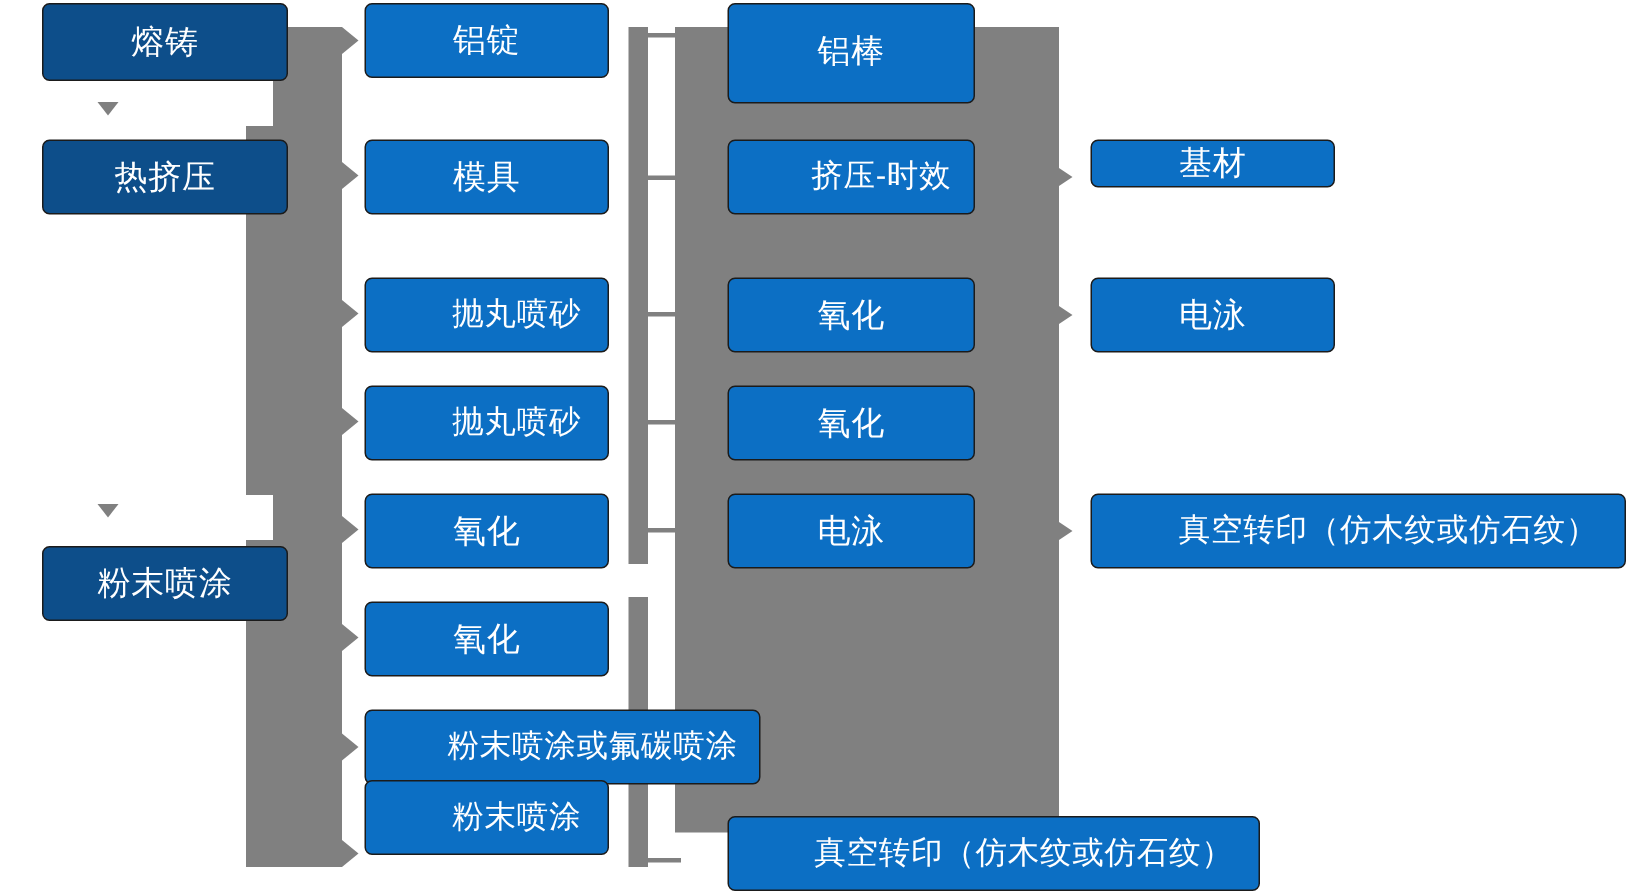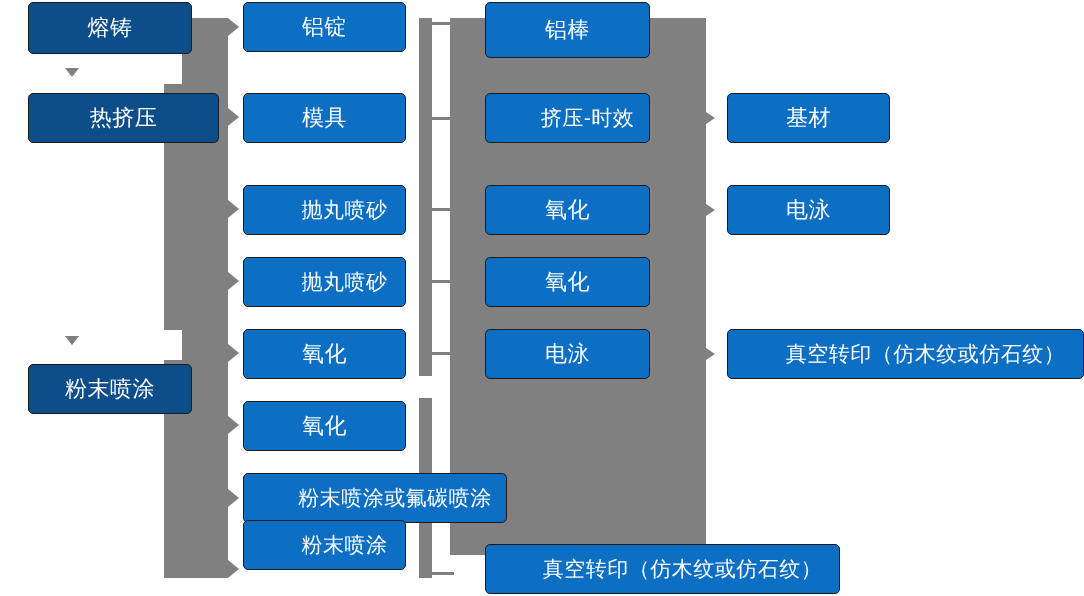--- a/index.html
+++ b/index.html
@@ -124,36 +124,36 @@
   <div class="gray gray-rect" style="left:450px; top:18px; width:256px; height:537px;"></div>
 
   <div class="arrow-head small" style="left:706px; top:112px;"></div>
   <div class="arrow-head small" style="left:706px; top:204px;"></div>
   <div class="arrow-head small" style="left:706px; top:348px;"></div>
   <div class="arrow-shaft" style="left:694px; top:115px; width:13px;"></div>
   <div class="arrow-shaft" style="left:694px; top:207px; width:13px;"></div>
   <div class="arrow-shaft" style="left:694px; top:351px; width:13px;"></div>
 
   <div class="node dark f22" style="left:0px; top:2px; width:164px; height:52px;">熔铸</div>
-  <div class="node dark f22" style="left:0px; top:93px; width:191px; height:50px;">热挤压</div>
+  <div class="node dark f22" style="left:0px; top:93px; width:164px; height:50px;">热挤压</div>
   <div class="node dark f22" style="left:0px; top:364px; width:164px; height:50px;">粉末喷涂</div>
 
   <div class="node mid f22" style="left:243px; top:2px; width:163px; height:50px;text-align:center;">铝锭</div>
   <div class="node mid f22" style="left:243px; top:93px; width:163px; height:50px;">模具</div>
   <div class="node mid f21" style="left:243px; top:185px; width:163px; height:50px;">抛丸喷砂</div>
   <div class="node mid f21" style="left:243px; top:257px; width:163px; height:50px;">抛丸喷砂</div>
   <div class="node mid f22" style="left:243px; top:329px; width:163px; height:50px;">氧化</div>
   <div class="node mid f22" style="left:243px; top:401px; width:163px; height:50px;">氧化</div>
   <div class="node mid f21" style="left:243px; top:473px; width:264px; height:50px;">粉末喷涂或氟碳喷涂</div>
   <div class="node mid f21" style="left:243px; top:520px; width:163px; height:50px;">粉末喷涂</div>
 
-  <div class="node mid f22" style="left:485px; top:2px; width:165px; height:56px;">铝棒</div>
+  <div class="node mid f22" style="left:485px; top:2px; width:165px; height:67px;font-family:Liberation Mono, monospace;">铝棒</div>
   <div class="node mid f21" style="left:485px; top:93px; width:165px; height:50px;">挤压-时效</div>
   <div class="node mid f22" style="left:485px; top:185px; width:165px; height:50px;">氧化</div>
   <div class="node mid f22" style="left:485px; top:257px; width:165px; height:50px;">氧化</div>
   <div class="node mid f22" style="left:485px; top:329px; width:165px; height:50px;">电泳</div>
   <div class="node mid f21" style="left:485px; top:544px; width:355px; height:50px;">真空转印（仿木纹或仿石纹）</div>
 
-  <div class="node mid f22" style="left:727px; top:93px; width:163px; height:50px;">基材</div>
+  <div class="node mid f22" style="left:727px; top:93px; width:163px; height:32px;">基材</div>
   <div class="node mid f22" style="left:727px; top:185px; width:163px; height:50px;">电泳</div>
   <div class="node mid f21" style="left:727px; top:329px; width:357px; height:50px;">真空转印（仿木纹或仿石纹）</div>
 
 </div>
 
 </body></html>

